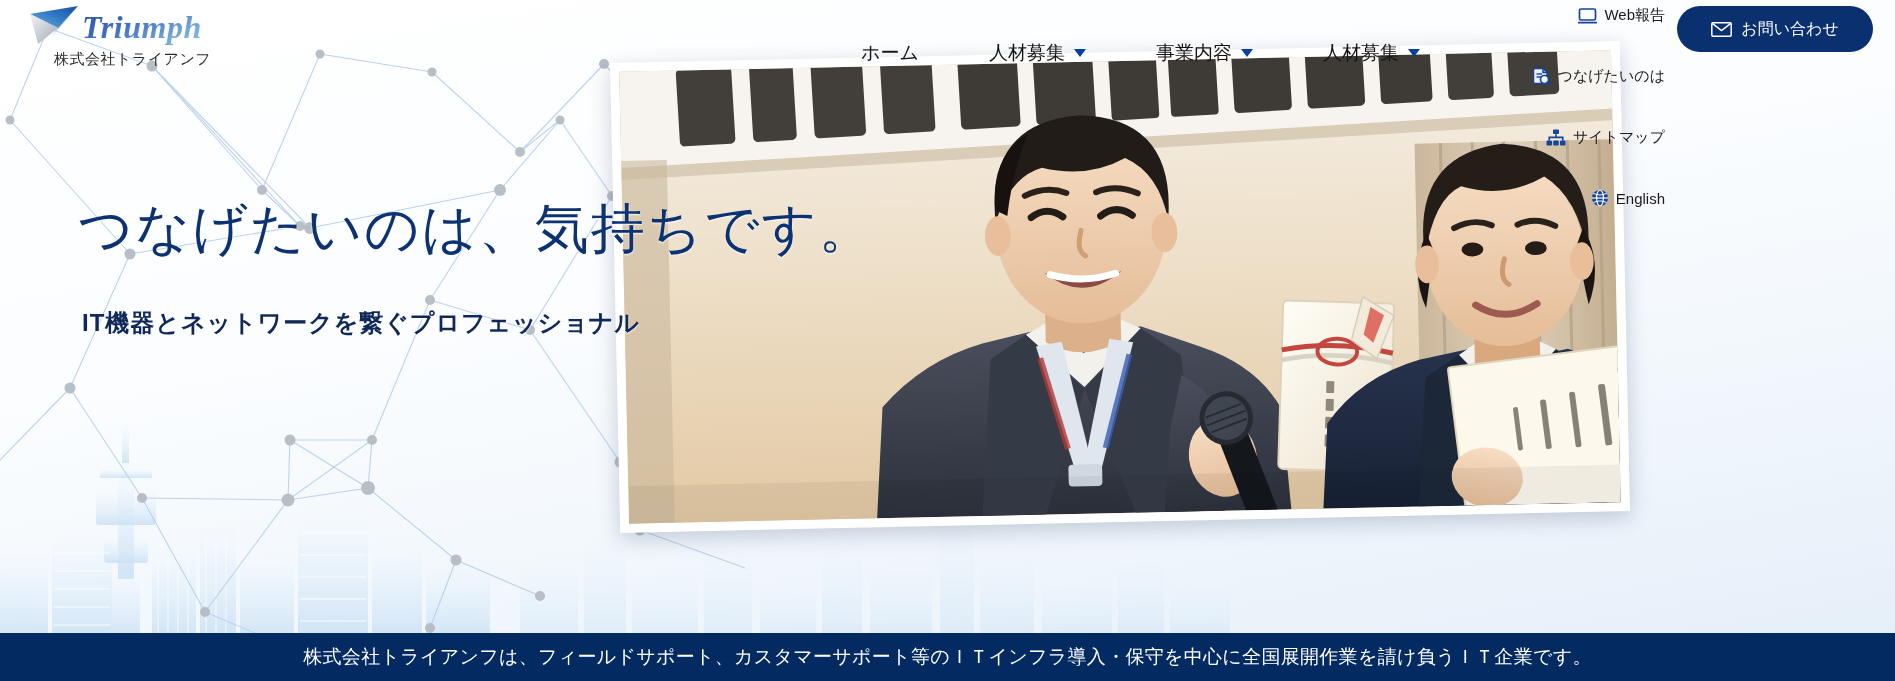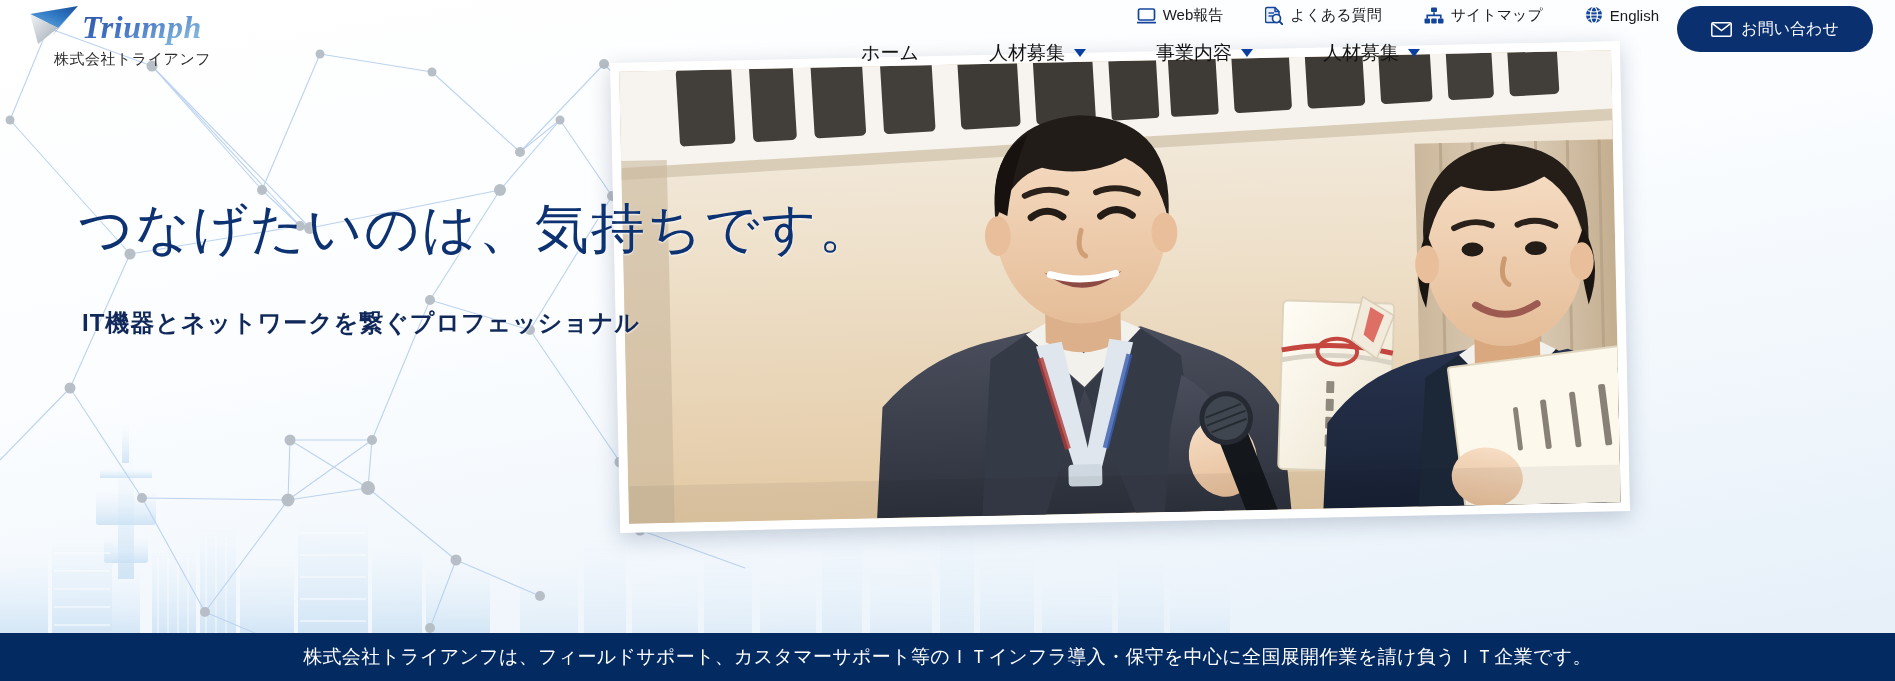--- a/index.html
+++ b/index.html
@@ -55,24 +55,25 @@
     font-size:15px;
     color:#2b2b2b;
     letter-spacing:.5px;
     white-space:nowrap;
     margin-left:32px;
   }
 
   
   .utilnav {
     position:absolute;
-    top:6px; right:236px;
+    top:6px; right:230px;
     display:flex;
-    align-items:flex-start;
+    align-items:flex-end;
     gap:42px;
+    flex-direction:column;
   }
   .util-item {
     display:flex; align-items:center; gap:7px;
     font-size:15px; color:#1b1b1b;
     white-space:nowrap;
     cursor:pointer;
   }
   .util-item svg { display:block; flex:0 0 auto; }
 
   
@@ -597,21 +598,21 @@
         <span>
           <svg width="18" height="19" viewBox="0 0 18 19">
             <path d="M2 1.5h8l4 4v9.5a1.5 1.5 0 0 1-1.5 1.5H2A1.5 1.5 0 0 1 .5 15V3A1.5 1.5 0 0 1 2 1.5z" fill="#e8eefb" stroke="#14459c" stroke-width="1.5"></path>
             <path d="M10 1.5V5.5h4" fill="none" stroke="#14459c" stroke-width="1.5"></path>
             <line x1="3.5" y1="7" x2="9" y2="7" stroke="#14459c" stroke-width="1.4"></line>
             <line x1="3.5" y1="10" x2="8" y2="10" stroke="#14459c" stroke-width="1.4"></line>
             <circle cx="11.5" cy="12.5" r="4" fill="#fff" stroke="#14459c" stroke-width="1.7"></circle>
             <line x1="14.4" y1="15.4" x2="17.3" y2="18.2" stroke="#14459c" stroke-width="2" stroke-linecap="round"></line>
           </svg>
         </span>
-        <span>よくある質問</span>
+        <span>つなげたいのは</span>
       </div>
 
       <div class="util-item">
         <span>
           <svg width="20" height="17" viewBox="0 0 20 17">
             <rect x="7" y="0.5" width="6" height="4.5" rx="1" fill="#14459c"></rect>
             <rect x="0.5" y="11.5" width="5.5" height="5" rx="1" fill="#14459c"></rect>
             <rect x="7.2" y="11.5" width="5.5" height="5" rx="1" fill="#14459c"></rect>
             <rect x="14" y="11.5" width="5.5" height="5" rx="1" fill="#14459c"></rect>
             <path d="M10 5.2V8.4M3.2 11.4V8.4h13.6v3" fill="none" stroke="#14459c" stroke-width="1.6"></path>

